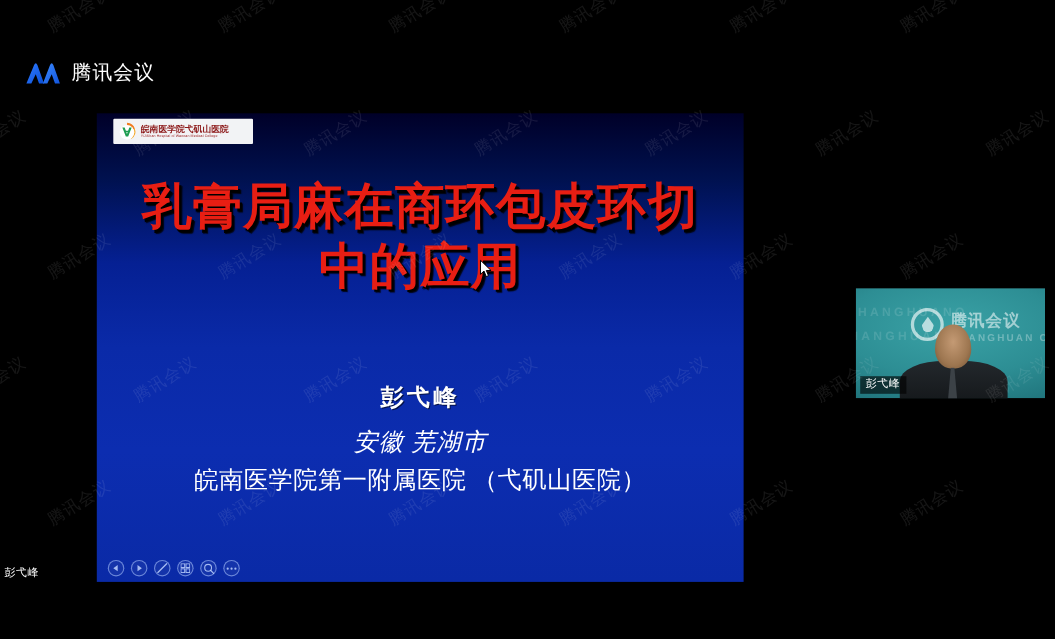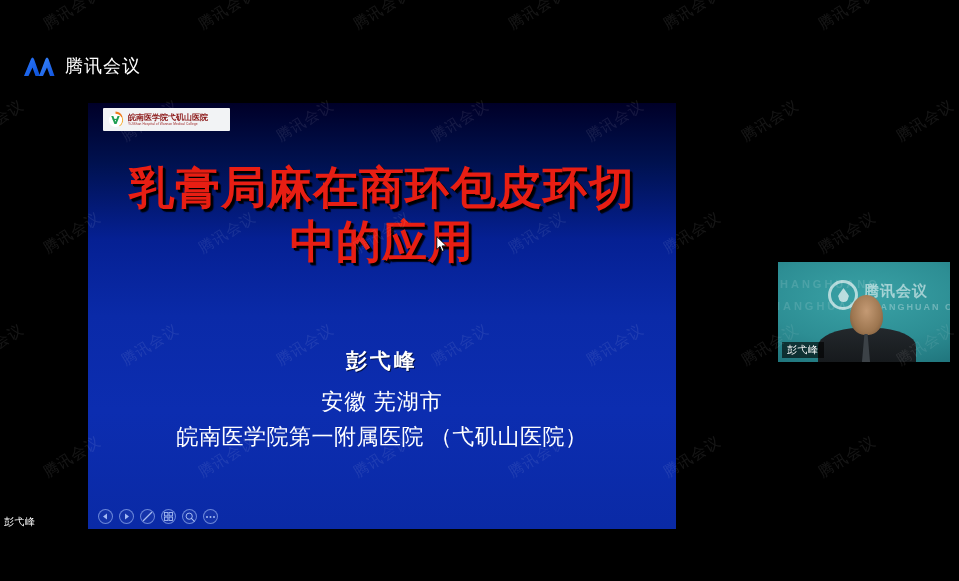--- a/index.html
+++ b/index.html
@@ -140,20 +140,21 @@
     font-weight: 700;
     line-height: 26px;
     letter-spacing: 3px;
     text-shadow: 1px 1px 0 rgba(0,0,0,0.6);
   }
   .author-city {
     margin-top: 14px;
     font-size: 22px;
     line-height: 28px;
     letter-spacing: 1px;
+    font-style: italic;
   }
   .author-org {
     margin-top: 6px;
     font-size: 22px;
     line-height: 30px;
     letter-spacing: 0.5px;
   }
 
   
   .cursor {

